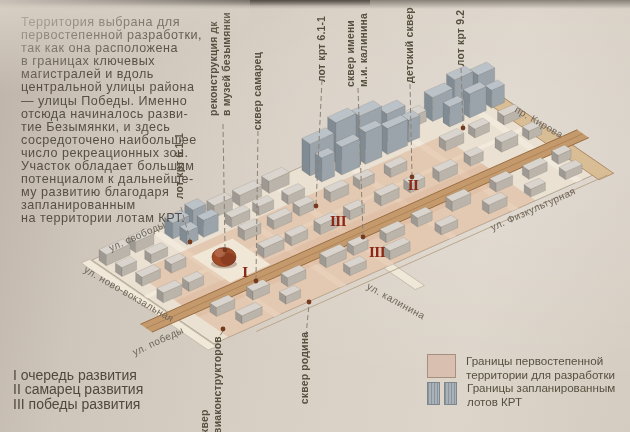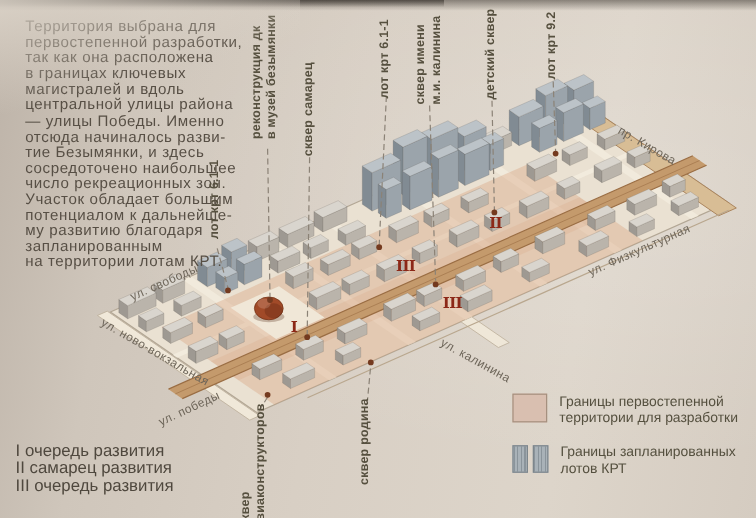--- a/index.html
+++ b/index.html
@@ -19,22 +19,22 @@
     color:#574f45;font-size:12.6px;line-height:13.1px;letter-spacing:0.5px;white-space:pre-line;margin-left:12px;}
   .glare{position:absolute;left:0;top:0;width:250px;height:95px;z-index:4;pointer-events:none;
     background:linear-gradient(165deg,rgba(222,214,203,0.85),rgba(222,214,203,0) 60%);}
   .phases{position:absolute;left:13px;top:368px;z-index:3;color:#4f483e;
     font-size:14px;line-height:14.4px;}
   .vlabel{position:absolute;z-index:3;transform:translate(-50%,-50%) rotate(-90deg);
     white-space:pre-line;font-size:10.4px;font-weight:600;color:#56503f;
     letter-spacing:0.2px;line-height:12.6px;}
   .street{position:absolute;z-index:3;transform:translate(-50%,-50%) rotate(var(--r));
     white-space:nowrap;font-size:10px;font-weight:500;color:#6e665a;letter-spacing:0.4px;}
-  .legend{position:absolute;left:427px;top:328px;z-index:3;display:flex;
-    flex-direction:column;gap:15px;}
+  .legend{position:absolute;left:427px;top:354px;z-index:3;display:flex;
+    flex-direction:column;}
   .legend-row{display:flex;gap:10px;align-items:flex-start;}
   .legend-text{color:#55503f;font-size:11.6px;line-height:13.6px;white-space:pre-line;}
   .sw1{display:inline-block;width:27px;height:22px;border:1px solid #a5907f;flex:0 0 auto;}
   .sw2wrap{display:inline-flex;gap:4px;flex:0 0 auto;margin-top:1px;}
   .sw2{display:inline-block;width:11px;height:21px;border:1px solid #7d868c;
     background-image:repeating-linear-gradient(90deg,rgba(88,99,107,0.38) 0 1px,rgba(0,0,0,0) 1px 3px);}
 </style>
 </head>
 <body>
 
@@ -320,21 +320,21 @@
 Участок обладает большим
 потенциалом к дальнейше-
 му развитию благодаря
 запланированным
 на территории лотам КРТ.</div>
   <div class="glare"></div>
 
   <div class="phases">
     <div>I очередь развития</div>
     <div>II самарец развития</div>
-    <div>III очередь развития</div>
+    <div>III победы развития</div>
   </div>
 
   <div class="vlabel" style="left:180px;top:166px;">лот крт 6.1-1</div>
   <div class="vlabel" style="left:221px;top:64px;">реконструкция дк
 в музей безымянки</div>
   <div class="vlabel" style="left:258px;top:91px;">сквер самарец</div>
   <div class="vlabel" style="left:322px;top:49px;">лот крт 6.1-1</div>
   <div class="vlabel" style="left:358px;top:50px;">сквер имени
 м.и. калинина</div>
   <div class="vlabel" style="left:410px;top:45px;">детский сквер</div>
@@ -354,21 +354,21 @@
     <div class="legend-row">
       <span class="sw1" style="background-color: rgb(217, 191, 176);"></span>
       <span class="legend-text">Границы первостепенной
 территории для разработки</span>
     </div>
     <div class="legend-row">
       <span class="sw2wrap">
         <span class="sw2" style="background-color: rgb(169, 178, 184);"></span>
         <span class="sw2" style="background-color: rgb(169, 178, 184);"></span>
       </span>
-      <span class="legend-text">Границы запланированных
+      <span class="legend-text">Границы запланированным
 лотов КРТ</span>
     </div>
   </div>
 
   <div class="sheen"></div>
   <div class="top-edge"></div>
   <div class="top-edge-left"></div>
 </div>
 
 </body></html>

